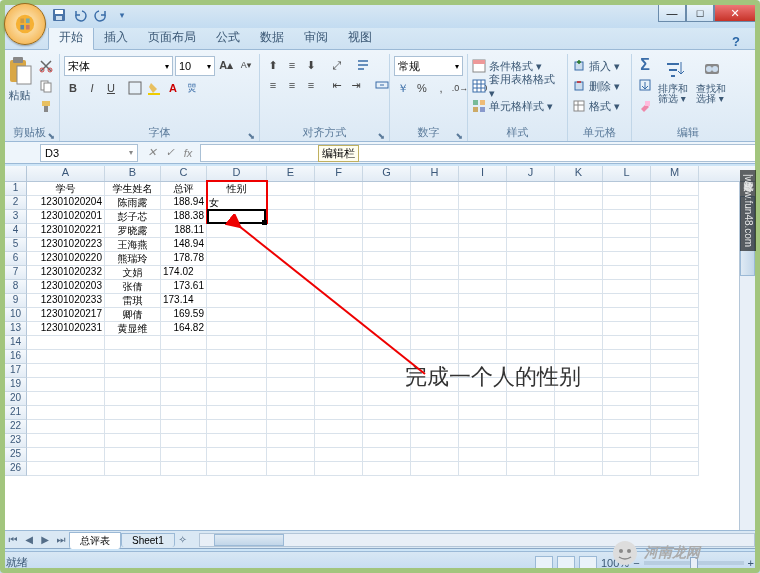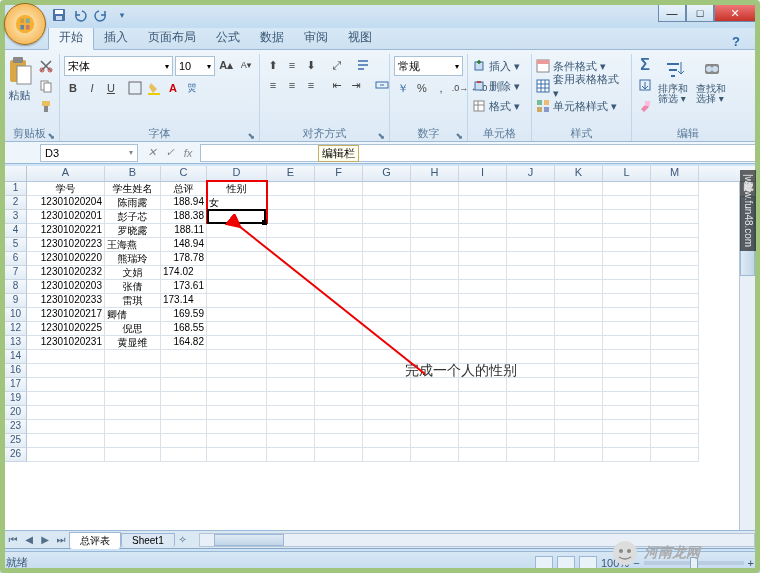--- a/index.html
+++ b/index.html
@@ -15,21 +15,21 @@
 .win-btns { position:absolute; right:4px; top:3px; display:flex; }
 .win-btn { width:28px; height:18px; border:1px solid #6a8bab; background:linear-gradient(#eaf3fb,#cde1f2); display:flex; align-items:center; justify-content:center; font-size:11px; }
 .win-btn.close { background:linear-gradient(#e77,#c63228); color:#fff; width:42px; }
 .ribbon-tabs { height:22px; display:flex; align-items:flex-end; padding-left:48px; gap:0; font-size:12px; color:#3b5875; border-bottom:1px solid #9bb9d6; background:linear-gradient(#d7e8f5,#cde1f2); }
 .tab { padding:3px 10px 3px; cursor:default; }
 .tab.active { background:#eef5fb; border:1px solid #9bb9d6; border-bottom:1px solid #eef5fb; border-radius:3px 3px 0 0; margin-bottom:-1px; color:#3b5875; }
 .help-icon { margin-left:auto; margin-right:20px; color:#2a66a6; font-weight:bold; font-size:13px; }
 .ribbon { height:92px; background:linear-gradient(#eef5fb,#dce9f5); display:flex; border-bottom:1px solid #9bb9d6; padding-top:4px; }
 .group { border-right:1px solid #c1d6e8; display:flex; flex-direction:column; padding:0 4px; }
 .group-body { flex:1; display:flex; align-items:flex-start; gap:2px; }
-.group-label { height:16px; text-align:center; font-size:11px; color:#5a7a9a; display:flex; align-items:center; justify-content:center; position:relative; }
+.group-label { height:16px; text-align:center; font-size:11px; color:#5a7a9a; display:flex; justify-content:center; position:relative; }
 .group-label .launcher { position:absolute; right:0; bottom:0; font-size:9px; color:#5a7a9a; }
 .big-btn { display:flex; flex-direction:column; align-items:center; justify-content:center; width:38px; gap:2px; font-size:11px; color:#3b5875; padding-top:2px; }
 .small-stack { display:flex; flex-direction:column; gap:2px; }
 .small-btn { width:18px; height:18px; border:1px solid transparent; display:flex; align-items:center; justify-content:center; }
 .font-select { height:20px; border:1px solid #aac0d5; background:#fff; font-size:11px; padding:0 3px; display:flex; align-items:center; justify-content:space-between; }
 .btnrow { display:flex; gap:1px; }
 .mini { width:18px; height:18px; display:flex; align-items:center; justify-content:center; font-size:11px; color:#444; }
 .formula-bar { height:22px; background:#eef5fb; border-bottom:1px solid #9bb9d6; display:flex; align-items:center; font-size:11px; }
 .namebox { width:98px; border:1px solid #aac0d5; background:#fff; height:18px; margin:0 2px 0 40px; padding:0 4px; display:flex; align-items:center; justify-content:space-between; }
 .fx-btns { display:flex; gap:2px; padding:0 4px; }
@@ -40,21 +40,21 @@
 .col-headers { display:flex; height:16px; background:linear-gradient(#f4f8fc,#e3ecf5); border-bottom:1px solid #b4c6d8; font-size:11px; }
 .corner { width:22px; border-right:1px solid #b4c6d8; background:linear-gradient(#f4f8fc,#e3ecf5); }
 .col-h { border-right:1px solid #c9d7e4; text-align:center; color:#3b587a; }
 .row { display:flex; height:14px; }
 .row-h { width:22px; background:linear-gradient(#f4f8fc,#e3ecf5); border-right:1px solid #b4c6d8; border-bottom:1px solid #c9d7e4; text-align:center; font-size:10px; color:#3b587a; }
 .cell { border-right:1px solid #d9e2eb; border-bottom:1px solid #d9e2eb; font-size:10px; padding:0 2px; overflow:hidden; white-space:nowrap; color:#000; }
 .active-cell-box { position:absolute; border:2px solid #000; background:#fff; z-index:2; }
 .active-cell-box::after { content:''; position:absolute; right:-3px; bottom:-3px; width:5px; height:5px; background:#000; }
 .red-rect { position:absolute; border:2px solid #e00; z-index:2; pointer-events:none; }
 .arrow-line { position:absolute; z-index:2; pointer-events:none; }
-.annotation { position:absolute; font-size:14px; color:#333; font-family:"SimSun","NSimSun",serif; }
+.annotation { position:absolute; font-size:22px; color:#333; font-family:"SimSun","NSimSun",serif; }
 .sheet-tabs { position:absolute; bottom:0; left:0; right:0; height:18px; background:#dae8f4; display:flex; align-items:center; font-size:10px; border-top:1px solid #9bb9d6; }
 .nav-btn { width:16px; height:16px; display:flex; align-items:center; justify-content:center; color:#546d88; }
 .sheet-tab { padding:1px 10px; background:#fff; border:1px solid #9bb9d6; border-bottom:none; border-radius:0 0 3px 3px; margin-top:1px; }
 .sheet-tab.inactive { background:#dce9f4; }
 .hscroll { flex:1; margin-left:8px; height:14px; background:#e8eff7; border:1px solid #b4c6d8; position:relative; }
 .hscroll-thumb { position:absolute; left:14px; width:70px; top:0; bottom:0; background:linear-gradient(#dfeaf4,#c2d6e9); border:1px solid #9bb9d6; }
 .statusbar { position:absolute; bottom:0; left:0; right:0; height:22px; background:linear-gradient(#d8e7f4,#c3daf0); border-top:1px solid #9bb9d6; display:flex; align-items:center; font-size:11px; color:#3b5875; padding:0 6px; }
 .status-right { margin-left:auto; display:flex; align-items:center; gap:4px; }
 .view-btn { width:18px; height:14px; border:1px solid #9bb9d6; background:#eaf2f9; }
 .zoom-slider { width:100px; height:4px; background:#b8cde0; position:relative; }
@@ -252,20 +252,57 @@
           <span class="mini" style="font-size:9px">.0→</span>
           <span class="mini" style="font-size:9px">←.0</span>
         </div>
       </div>
       <div class="group-label">
           <span>数字</span>
           <span class="launcher">⬊</span>
         </div>
     </div>
 
+    <div class="group" style="width:100px">
+      <div class="group-body" style="flex-direction:column;gap:0;padding-top:2px">
+        <div class="style-item">
+            <span class="icon-box">
+              <svg width="14" height="14">
+                <rect x="1" y="1" width="12" height="12" fill="#fff" stroke="#888"></rect>
+                <rect x="1" y="1" width="12" height="4" fill="#e99"></rect>
+              </svg>
+            </span>
+            <span>条件格式 ▾</span>
+          </div>
+        <div class="style-item">
+            <span class="icon-box">
+              <svg width="14" height="14">
+                <rect x="1" y="1" width="12" height="12" fill="#fff" stroke="#3a6da8"></rect>
+                <path d="M1 5 h12 M1 9 h12 M5 1 v12 M9 1 v12" stroke="#3a6da8"></path>
+              </svg>
+            </span>
+            <span>套用表格格式 ▾</span>
+          </div>
+        <div class="style-item">
+            <span class="icon-box">
+              <svg width="14" height="14">
+                <rect x="1" y="1" width="5" height="5" fill="#7b9"></rect>
+                <rect x="8" y="1" width="5" height="5" fill="#eb7"></rect>
+                <rect x="1" y="8" width="5" height="5" fill="#ca6"></rect>
+                <rect x="8" y="8" width="5" height="5" fill="#89c"></rect>
+              </svg>
+            </span>
+            <span>单元格样式 ▾</span>
+          </div>
+      </div>
+      <div class="group-label">
+          <span>样式</span>
+        </div>
+    </div>
+
     <div class="group" style="width:64px">
       <div class="group-body" style="flex-direction:column;gap:0;padding-top:2px">
         <div class="style-item">
             <span class="icon-box">
               <svg width="14" height="14">
                 <rect x="3" y="3" width="8" height="8" fill="#cde" stroke="#3a6da8"></rect>
                 <path d="M7 1 v4 M5 3 h4" stroke="#2a7a2a" stroke-width="1.5"></path>
               </svg>
             </span>
             <span>插入 ▾</span>
@@ -284,57 +321,20 @@
               <svg width="14" height="14">
                 <rect x="2" y="2" width="10" height="10" fill="#fff" stroke="#888"></rect>
                 <path d="M2 6 h10 M6 2 v10" stroke="#888"></path>
               </svg>
             </span>
             <span>格式 ▾</span>
           </div>
       </div>
       <div class="group-label">
           <span>单元格</span>
-        </div>
-    </div>
-
-    <div class="group" style="width:100px">
-      <div class="group-body" style="flex-direction:column;gap:0;padding-top:2px">
-        <div class="style-item">
-            <span class="icon-box">
-              <svg width="14" height="14">
-                <rect x="1" y="1" width="12" height="12" fill="#fff" stroke="#888"></rect>
-                <rect x="1" y="1" width="12" height="4" fill="#e99"></rect>
-              </svg>
-            </span>
-            <span>条件格式 ▾</span>
-          </div>
-        <div class="style-item">
-            <span class="icon-box">
-              <svg width="14" height="14">
-                <rect x="1" y="1" width="12" height="12" fill="#fff" stroke="#3a6da8"></rect>
-                <path d="M1 5 h12 M1 9 h12 M5 1 v12 M9 1 v12" stroke="#3a6da8"></path>
-              </svg>
-            </span>
-            <span>套用表格格式 ▾</span>
-          </div>
-        <div class="style-item">
-            <span class="icon-box">
-              <svg width="14" height="14">
-                <rect x="1" y="1" width="5" height="5" fill="#7b9"></rect>
-                <rect x="8" y="1" width="5" height="5" fill="#eb7"></rect>
-                <rect x="1" y="8" width="5" height="5" fill="#ca6"></rect>
-                <rect x="8" y="8" width="5" height="5" fill="#89c"></rect>
-              </svg>
-            </span>
-            <span>单元格样式 ▾</span>
-          </div>
-      </div>
-      <div class="group-label">
-          <span>样式</span>
         </div>
     </div>
 
     <div class="group" style="width:112px;border-right:none">
       <div class="group-body" style="gap:4px;padding-top:2px">
         <div class="small-stack">
           <span class="small-btn" style="color:#3a6da8;font-weight:bold">Σ</span>
           <span class="small-btn">
               <svg width="14" height="14">
                 <rect x="2" y="2" width="10" height="10" fill="none" stroke="#3a6da8"></rect>
@@ -464,21 +464,21 @@
           <div class="cell" style="width: 48px;"></div>
           <div class="cell" style="width: 48px;"></div>
           <div class="cell" style="width: 48px;"></div>
           <div class="cell" style="width: 48px;"></div>
           <div class="cell" style="width: 48px;"></div>
           <div class="cell" style="width: 48px;"></div>
         </div>
         <div class="row">
           <div class="row-h">5</div>
           <div class="cell" style="width: 78px; text-align: right;">12301020223</div>
-          <div class="cell" style="width: 56px; text-align: left;">王海燕</div>
+          <div class="cell" style="width: 56px; text-align: center;">王海燕</div>
           <div class="cell" style="width: 46px; text-align: right;">148.94</div>
           <div class="cell" style="width: 60px;"></div>
           <div class="cell" style="width: 48px;"></div>
           <div class="cell" style="width: 48px;"></div>
           <div class="cell" style="width: 48px;"></div>
           <div class="cell" style="width: 48px;"></div>
           <div class="cell" style="width: 48px;"></div>
           <div class="cell" style="width: 48px;"></div>
           <div class="cell" style="width: 48px;"></div>
           <div class="cell" style="width: 48px;"></div>
@@ -544,38 +544,22 @@
           <div class="cell" style="width: 48px;"></div>
           <div class="cell" style="width: 48px;"></div>
           <div class="cell" style="width: 48px;"></div>
           <div class="cell" style="width: 48px;"></div>
           <div class="cell" style="width: 48px;"></div>
           <div class="cell" style="width: 48px;"></div>
         </div>
         <div class="row">
           <div class="row-h">10</div>
           <div class="cell" style="width: 78px; text-align: right;">12301020217</div>
-          <div class="cell" style="width: 56px; text-align: left;">卿倩</div>
+          <div class="cell" style="width: 56px; text-align: center;">卿倩</div>
           <div class="cell" style="width: 46px; text-align: right;">169.59</div>
-          <div class="cell" style="width: 60px;"></div>
-          <div class="cell" style="width: 48px;"></div>
-          <div class="cell" style="width: 48px;"></div>
-          <div class="cell" style="width: 48px;"></div>
-          <div class="cell" style="width: 48px;"></div>
-          <div class="cell" style="width: 48px;"></div>
-          <div class="cell" style="width: 48px;"></div>
-          <div class="cell" style="width: 48px;"></div>
-          <div class="cell" style="width: 48px;"></div>
-          <div class="cell" style="width: 48px;"></div>
-        </div>
-        <div class="row">
-          <div class="row-h">12</div>
-          <div class="cell" style="width: 78px; text-align: right;">12301020225</div>
-          <div class="cell" style="width: 56px; text-align: center;">倪思</div>
-          <div class="cell" style="width: 46px; text-align: right;">168.55</div>
           <div class="cell" style="width: 60px;"></div>
           <div class="cell" style="width: 48px;"></div>
           <div class="cell" style="width: 48px;"></div>
           <div class="cell" style="width: 48px;"></div>
           <div class="cell" style="width: 48px;"></div>
           <div class="cell" style="width: 48px;"></div>
           <div class="cell" style="width: 48px;"></div>
           <div class="cell" style="width: 48px;"></div>
           <div class="cell" style="width: 48px;"></div>
           <div class="cell" style="width: 48px;"></div>
@@ -655,20 +639,52 @@
           <div class="cell" style="width: 48px;"></div>
           <div class="cell" style="width: 48px;"></div>
           <div class="cell" style="width: 48px;"></div>
           <div class="cell" style="width: 48px;"></div>
           <div class="cell" style="width: 48px;"></div>
           <div class="cell" style="width: 48px;"></div>
           <div class="cell" style="width: 48px;"></div>
         </div>
         <div class="row">
           <div class="row-h">20</div>
+          <div class="cell" style="width: 78px; text-align: right;"></div>
+          <div class="cell" style="width: 56px; text-align: center;"></div>
+          <div class="cell" style="width: 46px; text-align: right;"></div>
+          <div class="cell" style="width: 60px;"></div>
+          <div class="cell" style="width: 48px;"></div>
+          <div class="cell" style="width: 48px;"></div>
+          <div class="cell" style="width: 48px;"></div>
+          <div class="cell" style="width: 48px;"></div>
+          <div class="cell" style="width: 48px;"></div>
+          <div class="cell" style="width: 48px;"></div>
+          <div class="cell" style="width: 48px;"></div>
+          <div class="cell" style="width: 48px;"></div>
+          <div class="cell" style="width: 48px;"></div>
+        </div>
+        <div class="row">
+          <div class="row-h">21</div>
+          <div class="cell" style="width: 78px; text-align: right;"></div>
+          <div class="cell" style="width: 56px; text-align: center;"></div>
+          <div class="cell" style="width: 46px; text-align: right;"></div>
+          <div class="cell" style="width: 60px;"></div>
+          <div class="cell" style="width: 48px;"></div>
+          <div class="cell" style="width: 48px;"></div>
+          <div class="cell" style="width: 48px;"></div>
+          <div class="cell" style="width: 48px;"></div>
+          <div class="cell" style="width: 48px;"></div>
+          <div class="cell" style="width: 48px;"></div>
+          <div class="cell" style="width: 48px;"></div>
+          <div class="cell" style="width: 48px;"></div>
+          <div class="cell" style="width: 48px;"></div>
+        </div>
+        <div class="row">
+          <div class="row-h">22</div>
           <div class="cell" style="width: 78px; text-align: right;"></div>
           <div class="cell" style="width: 56px; text-align: center;"></div>
           <div class="cell" style="width: 46px; text-align: right;"></div>
           <div class="cell" style="width: 60px;"></div>
           <div class="cell" style="width: 48px;"></div>
           <div class="cell" style="width: 48px;"></div>
           <div class="cell" style="width: 48px;"></div>
           <div class="cell" style="width: 48px;"></div>
           <div class="cell" style="width: 48px;"></div>
           <div class="cell" style="width: 48px;"></div>

